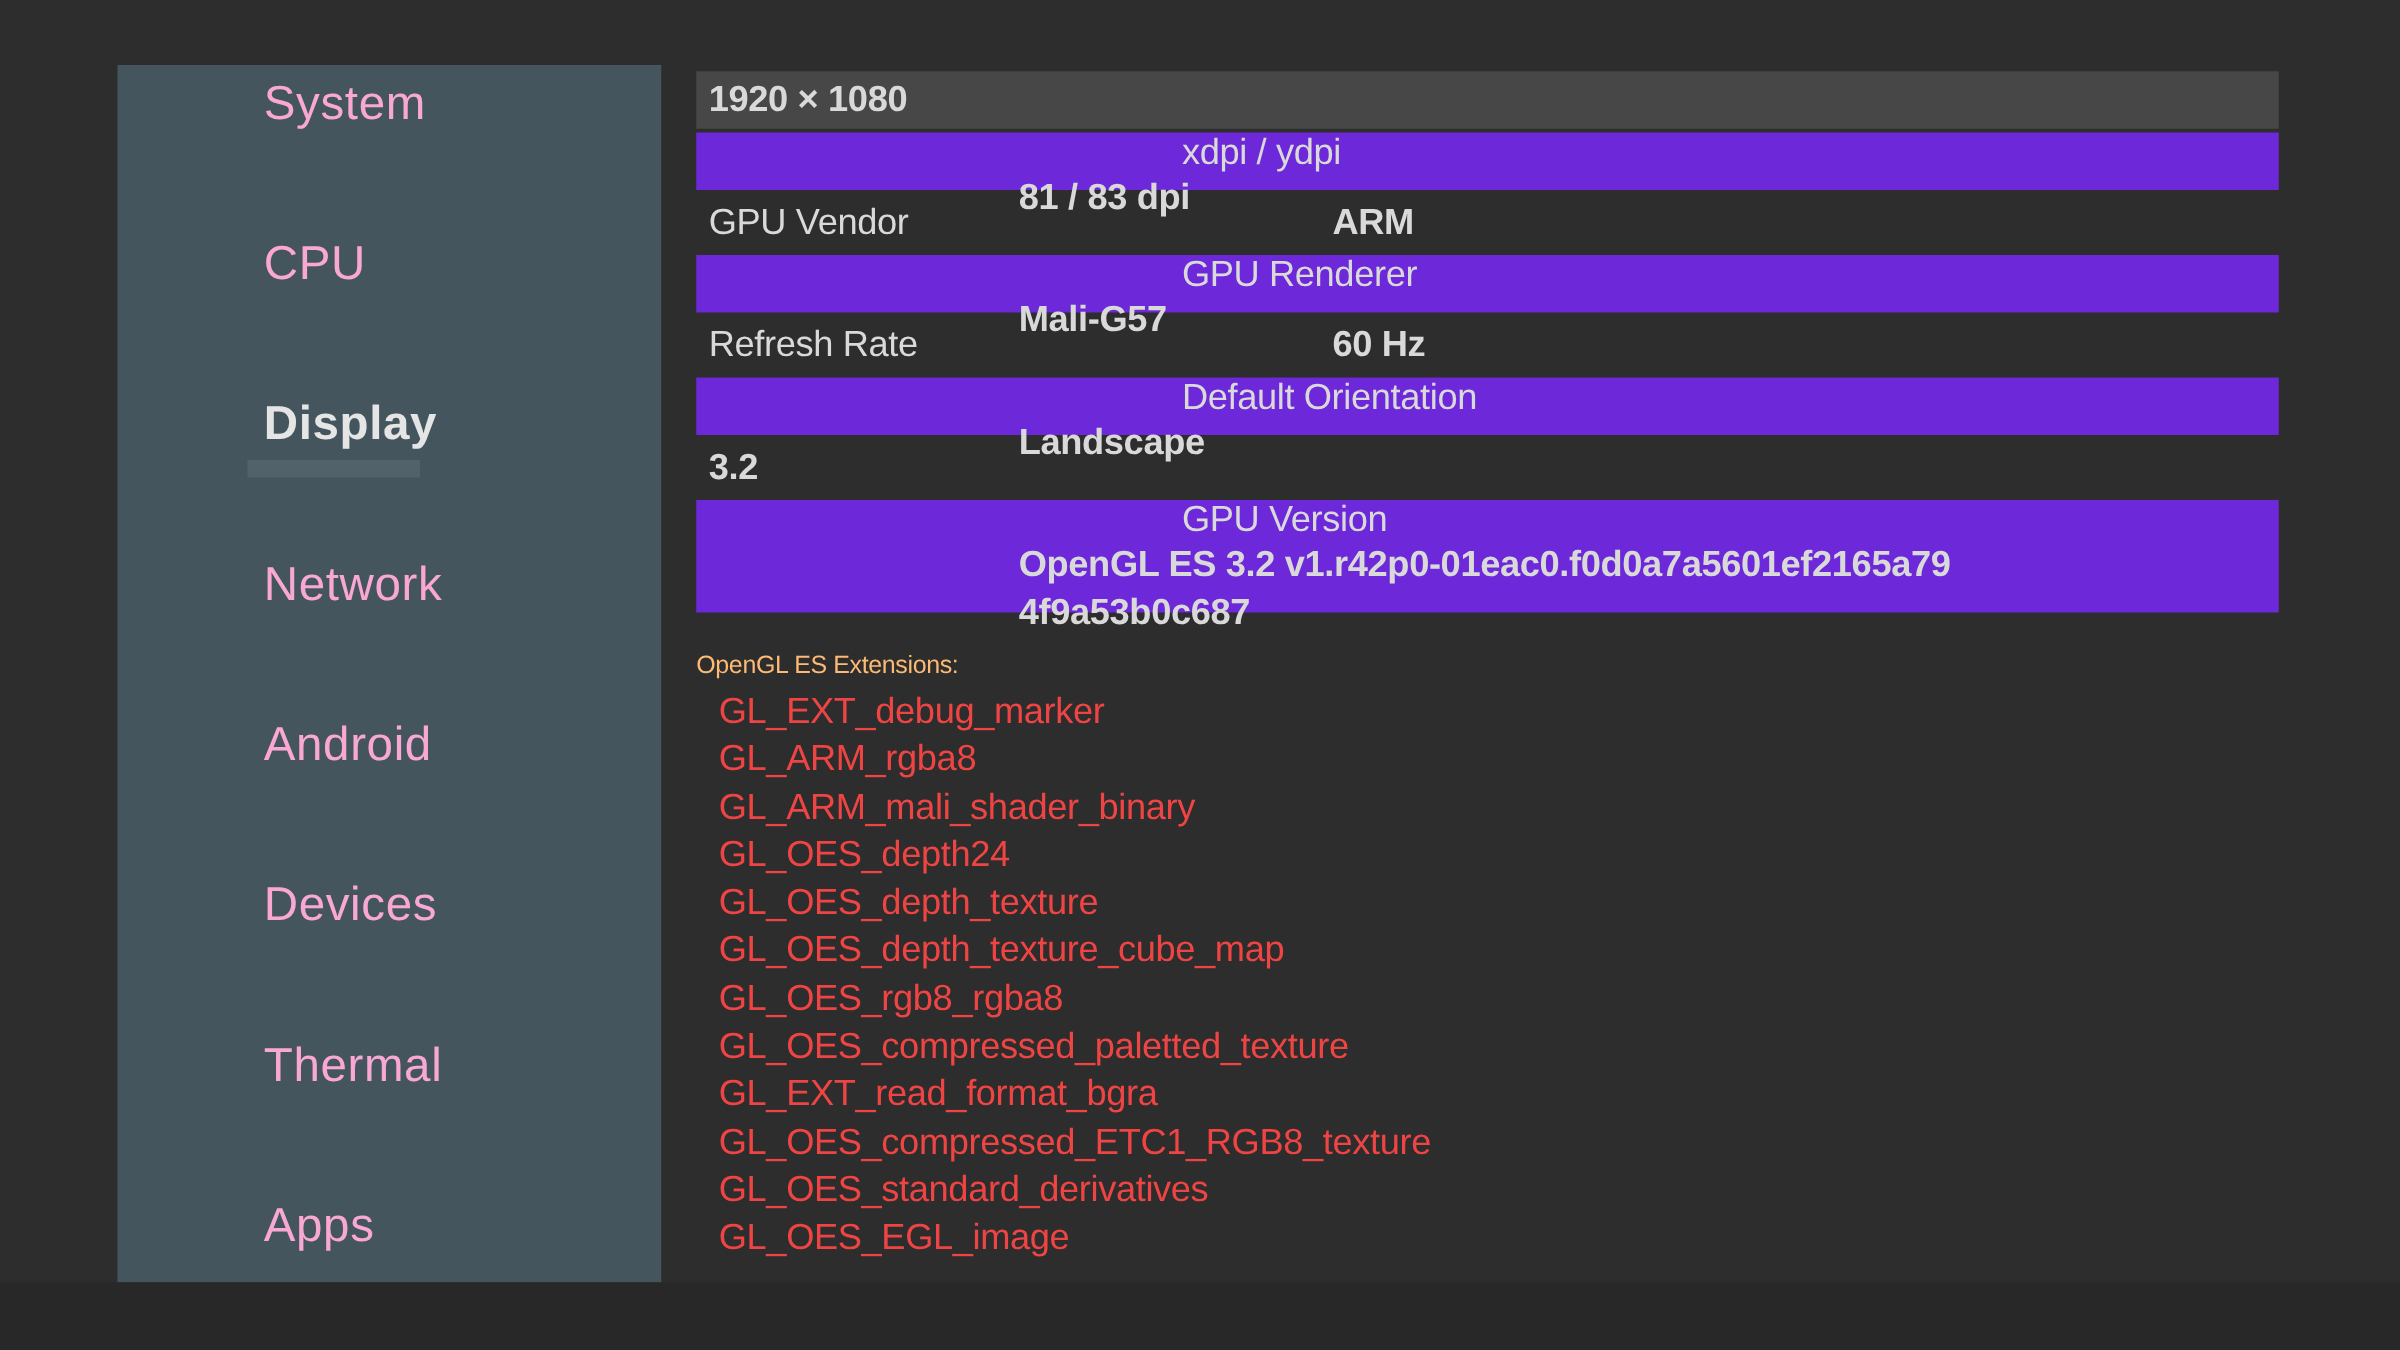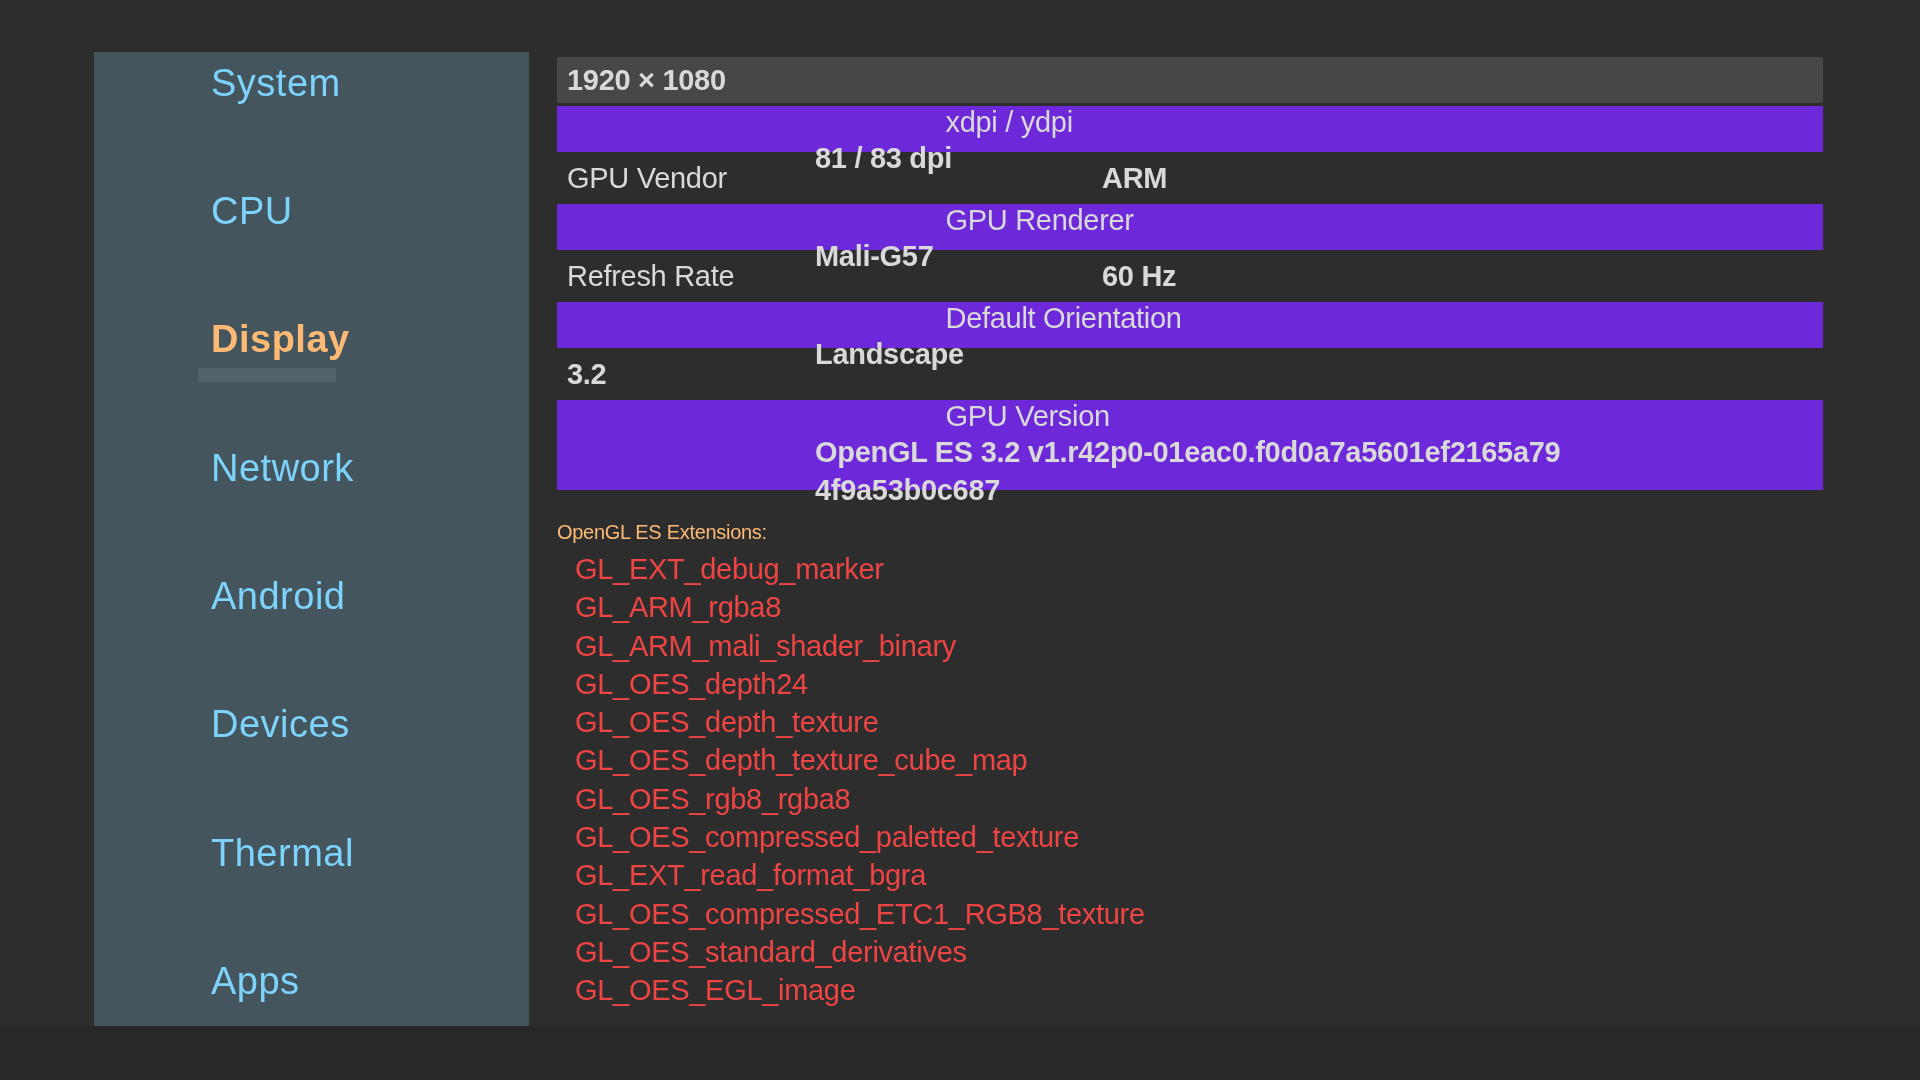--- a/index.html
+++ b/index.html
@@ -43,27 +43,27 @@
     width: 435px;
     height: 974px;
     background: #44555e;
   }
   .nav-item {
     position: absolute;
     left: 117px;
     height: 48px;
     line-height: 48px;
     font-size: 38px;
-    color: #7dd3fc;
+    color: #f9a8d4;
     letter-spacing: 0.5px;
     cursor: pointer;
     white-space: nowrap;
   }
   .nav-item.selected {
-    color: #fdba74;
+    color: #e5e5e5;
     font-weight: 700;
   }
   .nav-underline {
     position: absolute;
     left: 104px;
     top: 316px;
     width: 138px;
     height: 14px;
     background: rgba(255, 255, 255, 0.08);
   }
@@ -87,21 +87,21 @@
     height: 46px;
     margin-bottom: 3px;
     padding-left: 10px;
     box-sizing: border-box;
     font-size: 29px;
     letter-spacing: -0.3px;
     color: #d9d9d9;
   }
   .row--focus  { background: #474747; }
   .row--stripe { background: #6d28d9; flex-direction: column; }
-  .row--plain  { background: transparent; gap: 36px; }
+  .row--plain  { background: transparent; }
   .row--tall   { height: 90px; }
   .row .label {
     width: 499px;
     flex-shrink: 0;
     white-space: nowrap;
   }
   .row .value {
     width: 760px;
     line-height: 38px;
     word-break: break-all;

